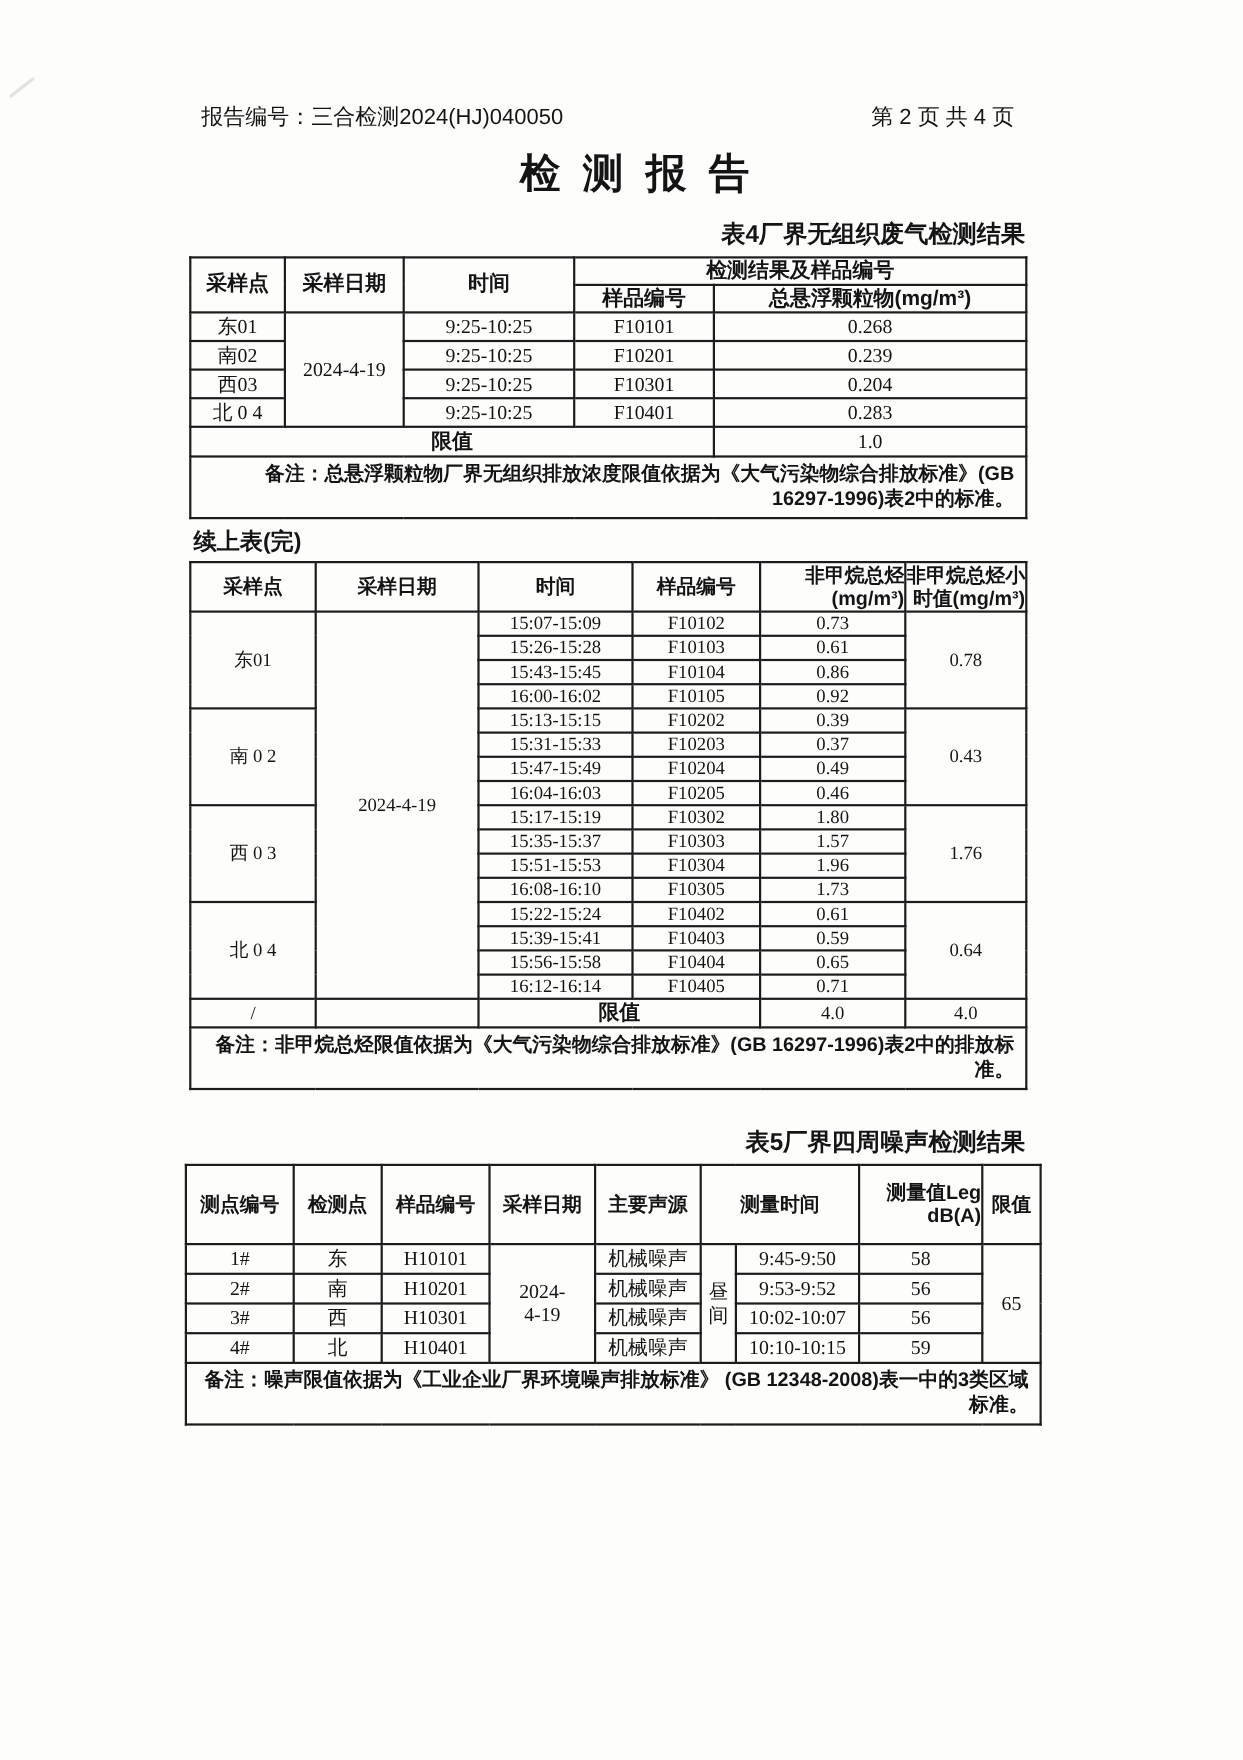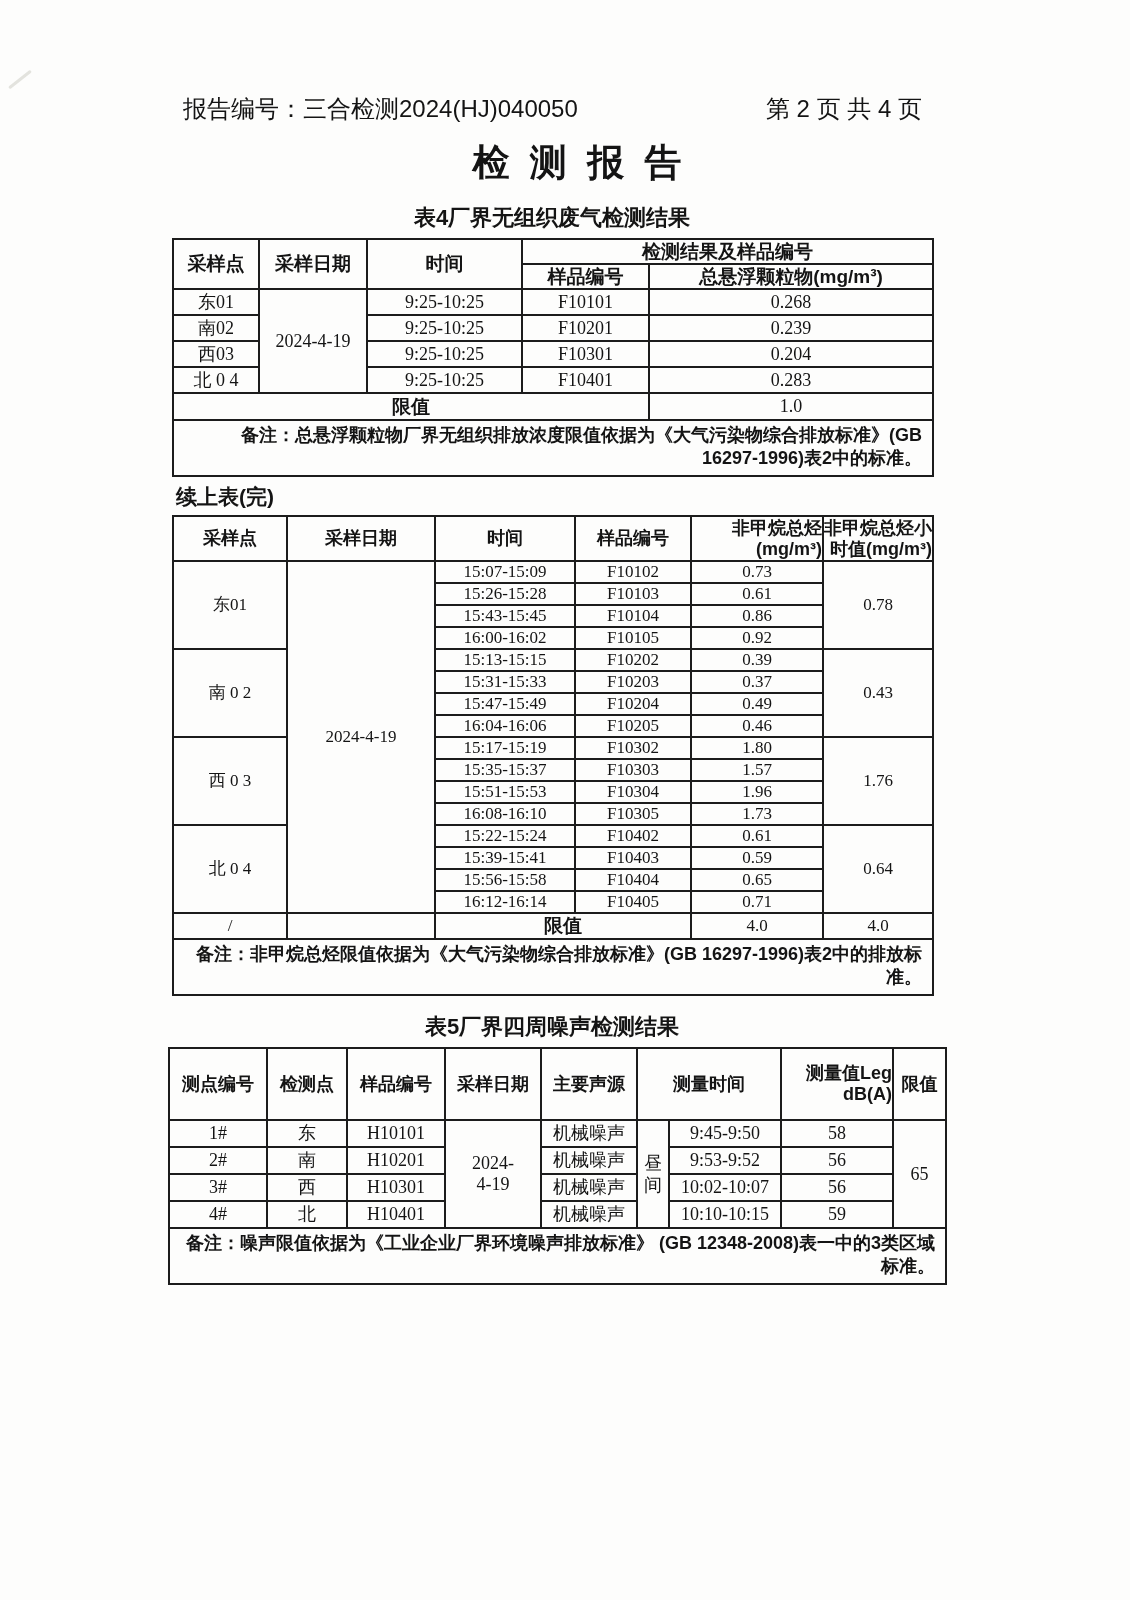--- a/index.html
+++ b/index.html
@@ -11,29 +11,29 @@
     font-family:"Liberation Serif","DejaVu Serif",serif;
     overflow:hidden;
   }
   .smudge{
     position:absolute;left:6px;top:78px;width:28px;height:3px;
     background:#e3e3de;transform:rotate(-38deg);border-radius:2px;
   }
   .page-header{
     display:flex;justify-content:space-between;align-items:flex-start;
     padding:93px 208px 0 183px;
-    font-size:24px;font-family:"Liberation Sans","DejaVu Sans",sans-serif;
+    font-size:20px;font-family:"Liberation Sans","DejaVu Sans",sans-serif;
   }
   .doc-title{
     text-align:center;margin-top:13px;
     font-family:"Liberation Sans","DejaVu Sans",sans-serif;
     font-weight:bold;font-size:37px;letter-spacing:5px;margin-left:29px;
   }
   .tbl-title{
-    width:760px;margin:15px 0 5px 172px;text-align:center;
+    width:760px;margin:15px 0 5px 172px;text-align:right;
     font-family:"Liberation Sans","DejaVu Sans",sans-serif;
     font-weight:bold;font-size:22px;
   }
   .cont-label{
     margin:6px 0 4px 176px;
     font-family:"Liberation Sans","DejaVu Sans",sans-serif;
     font-weight:bold;font-size:21px;
   }
   table{border-collapse:collapse;table-layout:fixed;margin-left:172px;}
   td,th{
@@ -197,21 +197,21 @@
       <td>15:31-15:33</td>
       <td>F10203</td>
       <td>0.37</td>
     </tr>
     <tr class="drow">
       <td>15:47-15:49</td>
       <td>F10204</td>
       <td>0.49</td>
     </tr>
     <tr class="drow">
-      <td>16:04-16:06</td>
+      <td>16:04-16:03</td>
       <td>F10205</td>
       <td>0.46</td>
     </tr>
     <tr class="drow">
       <td rowspan="4">西 0 3</td>
       <td>15:17-15:19</td>
       <td>F10302</td>
       <td>1.80</td>
       <td rowspan="4">1.76</td>
     </tr>
@@ -258,21 +258,21 @@
       <td colspan="2" style="font-family:'Liberation Sans','DejaVu Sans',sans-serif;font-weight:bold;font-size:19px;">限值</td>
       <td>4.0</td>
       <td>4.0</td>
     </tr>
     <tr>
       <td colspan="6" class="note-cell">备注：非甲烷总烃限值依据为《大气污染物综合排放标准》(GB 16297-1996)表2中的排放标准。</td>
     </tr>
   </tbody>
     </table>
 
-  <div class="tbl-title" style="margin-top:16px;">表5厂界四周噪声检测结果</div>
+  <div class="tbl-title" style="margin-top:32px;">表5厂界四周噪声检测结果</div>
 
   <table class="t5">
     <colgroup>
         <col style="width:98px">
         <col style="width:80px">
         <col style="width:98px">
         <col style="width:96px">
         <col style="width:96px">
         <col style="width:32px">
         <col style="width:112px">

